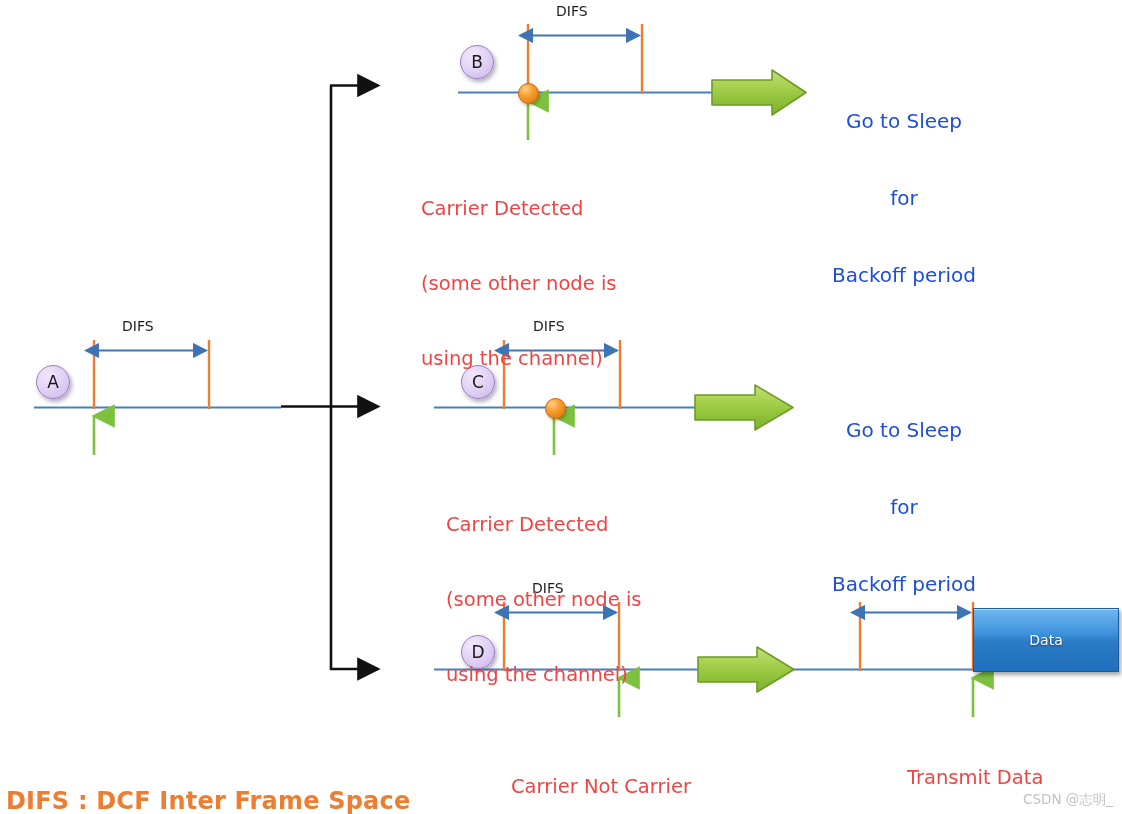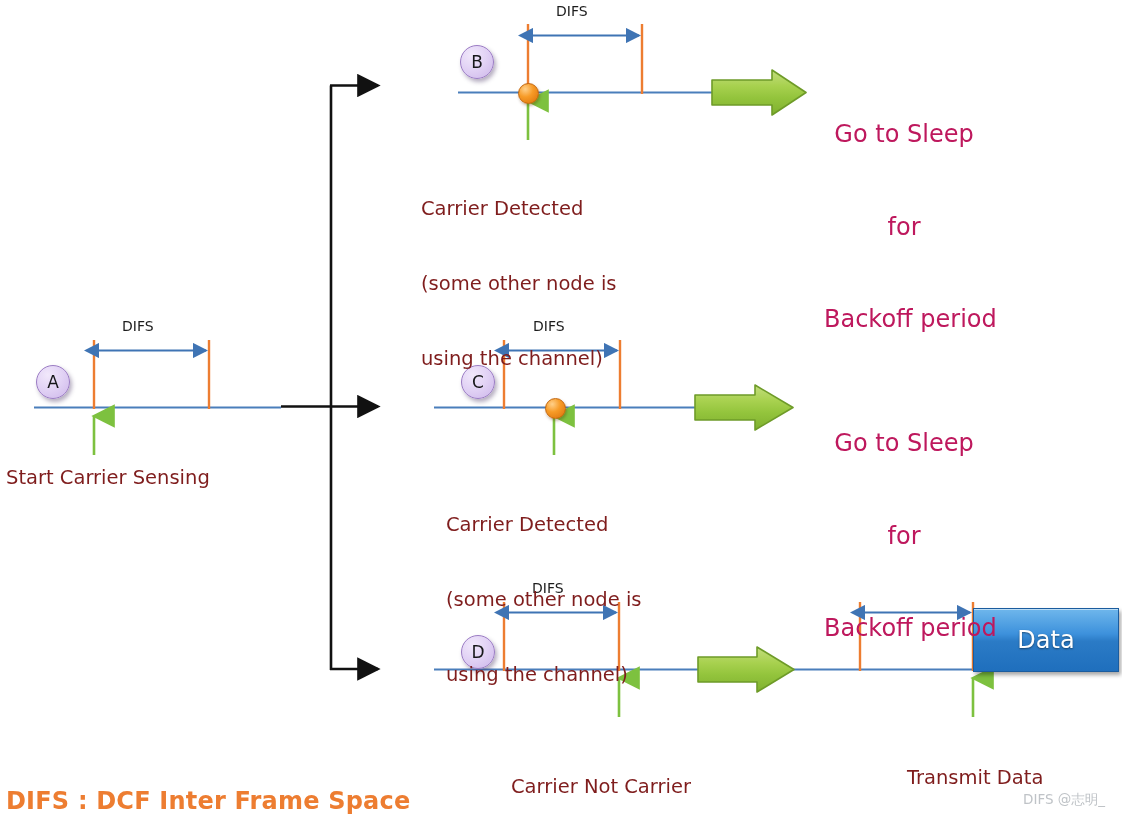--- a/index.html
+++ b/index.html
@@ -6,23 +6,23 @@
   body{
     width:1122px;height:814px;position:relative;overflow:hidden;
     font-family:"DejaVu Sans","Liberation Sans",sans-serif;
     color:#1a1a1a;
   }
   #stage{position:absolute;inset:0;}
   .layer{position:absolute;left:0;top:0;width:1122px;height:814px;}
   svg.layer{pointer-events:none;}
 
   .txt{position:absolute;white-space:pre;line-height:1.28;}
-  .t-note{font-size:19.5px;color:#7f1d1d;}
+  .t-note{font-size:19.5px;color:#ef4444;}
   .t-difs{font-size:14px;color:#1c1c1c;}
-  .t-sleep{font-size:24px;color:#be185d;text-align:center;}
+  .t-sleep{font-size:20px;color:#1d4ed8;text-align:center;}
   .t-caption{font-size:24px;color:#ED7D31;font-weight:600;letter-spacing:.2px;}
   .t-wm{font-size:13.5px;color:#bfc3c7;}
 
   
   .badge{
     position:absolute;width:32px;height:32px;border-radius:50%;
     background:radial-gradient(circle at 34% 28%, #f1e8fb 0%, #e2d3f5 46%, #cdb6ea 100%);
     border:1.6px solid #9b7cc4;
     box-shadow:2px 3px 4px rgba(60,40,90,.38);
     display:flex;align-items:center;justify-content:center;
@@ -37,21 +37,21 @@
     box-shadow:1px 2px 3px rgba(90,50,0,.35);
   }
 
   
   .datablk{
     position:absolute;
     background:linear-gradient(180deg,#6fb7ec 0%,#3d91dc 40%,#2b7bc6 52%,#1f6fbd 100%);
     border:1.5px solid #1b5c9e;
     box-shadow:2px 3px 4px rgba(0,0,0,.35), inset 0 1px 0 rgba(255,255,255,.55);
     display:flex;align-items:center;justify-content:center;
-    color:#ffffff;font-size:24px;
+    color:#ffffff;font-size:14px;
     text-shadow:0 1px 2px rgba(0,0,0,.45);
   }
 </style>
 </head>
 <body>
 
 <div id="stage">
 
   <svg class="layer" width="1122" height="814">
     <defs>
@@ -148,21 +148,20 @@
 
   <div class="datablk" style="left:973px;top:608px;width:144px;height:62px;">
     <span>Data</span>
   </div>
 
   <div class="txt t-difs" style="left:122px;top:318px;">DIFS</div>
   <div class="txt t-difs" style="left:556px;top:3px;">DIFS</div>
   <div class="txt t-difs" style="left:533px;top:318px;">DIFS</div>
   <div class="txt t-difs" style="left:532px;top:580px;">DIFS</div>
 
-  <div class="txt t-note" style="left:6px;top:466px;">Start Carrier Sensing</div>
 
   <div class="txt t-note" style="left:421px;top:147px;">
     <div>Carrier Detected</div>
     <div>(some other node is</div>
     <div>using the channel)</div>
   </div>
 
   <div class="txt t-note" style="left:446px;top:463px;">
     <div>Carrier Detected</div>
     <div>(some other node is</div>
@@ -182,15 +181,15 @@
     <div>Backoff period</div>
   </div>
 
   <div class="txt t-sleep" style="left:824px;top:367px;width:160px;">
     <div>Go to Sleep</div>
     <div>for</div>
     <div>Backoff period</div>
   </div>
 
   <div class="txt t-caption" style="left:6px;top:786px;">DIFS : DCF Inter Frame Space</div>
-  <div class="txt t-wm" style="left:1023px;top:791px;">DIFS @志明_</div>
+  <div class="txt t-wm" style="left:1023px;top:791px;">CSDN @志明_</div>
 
 </div>
 
 </body></html>

